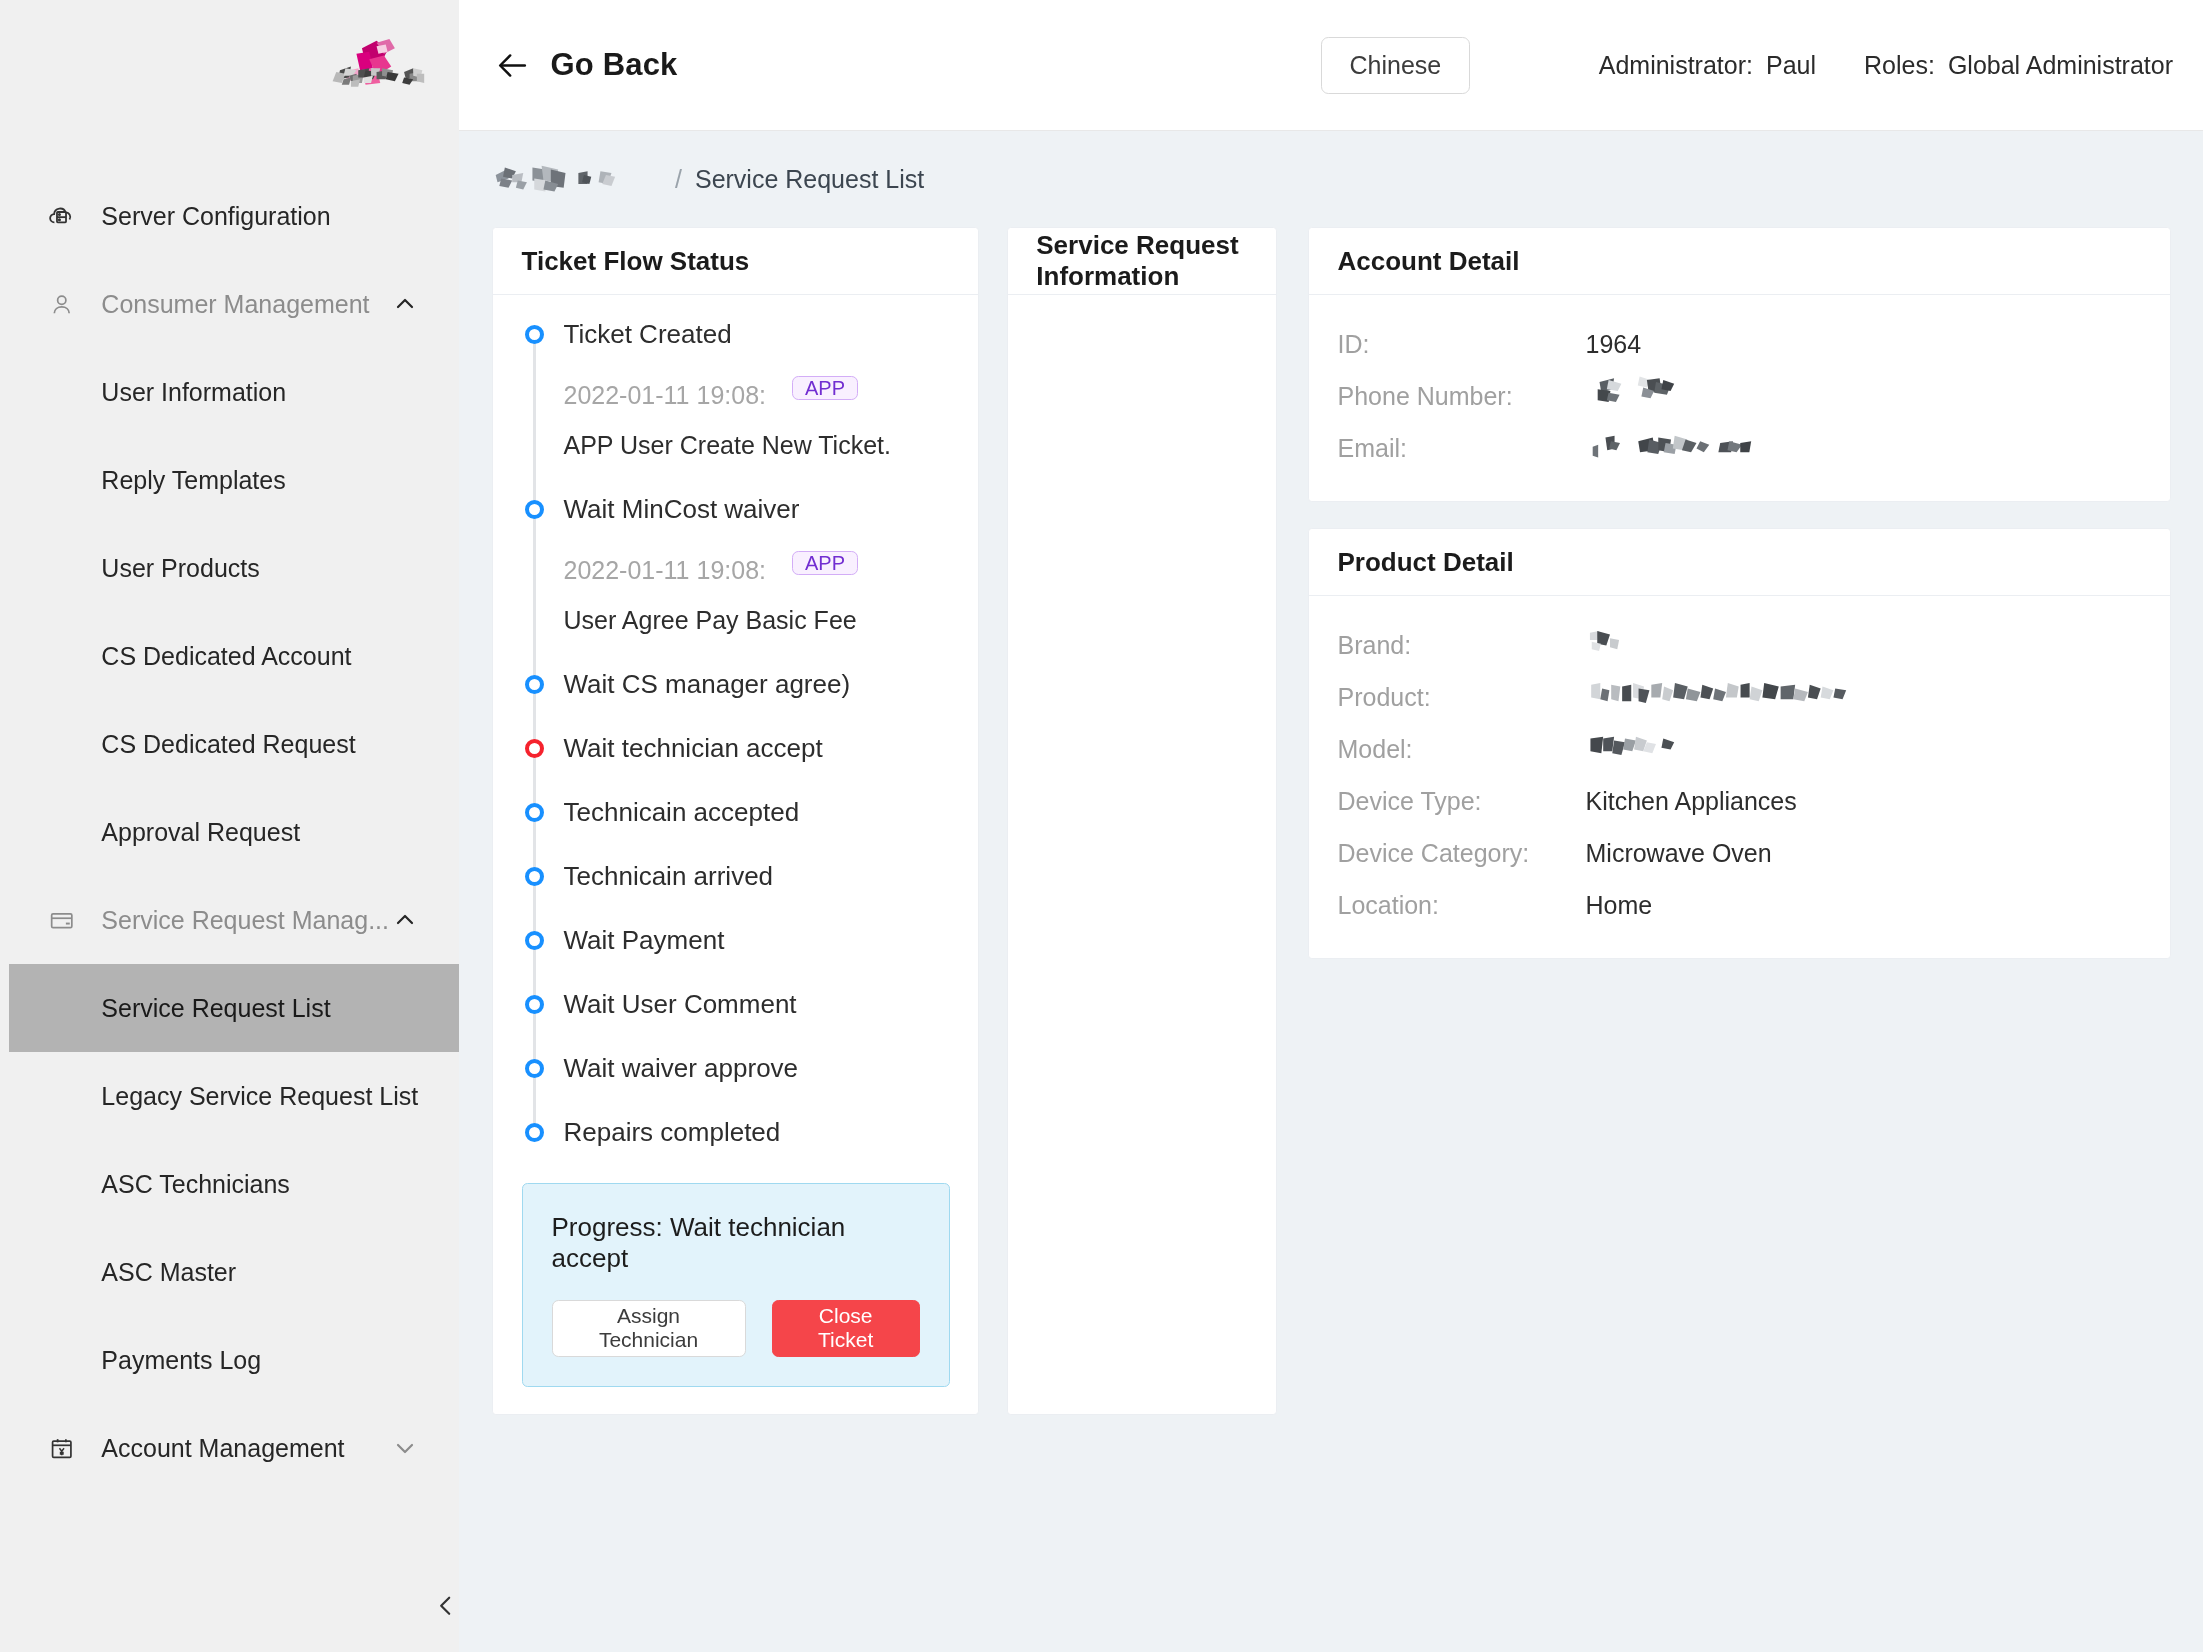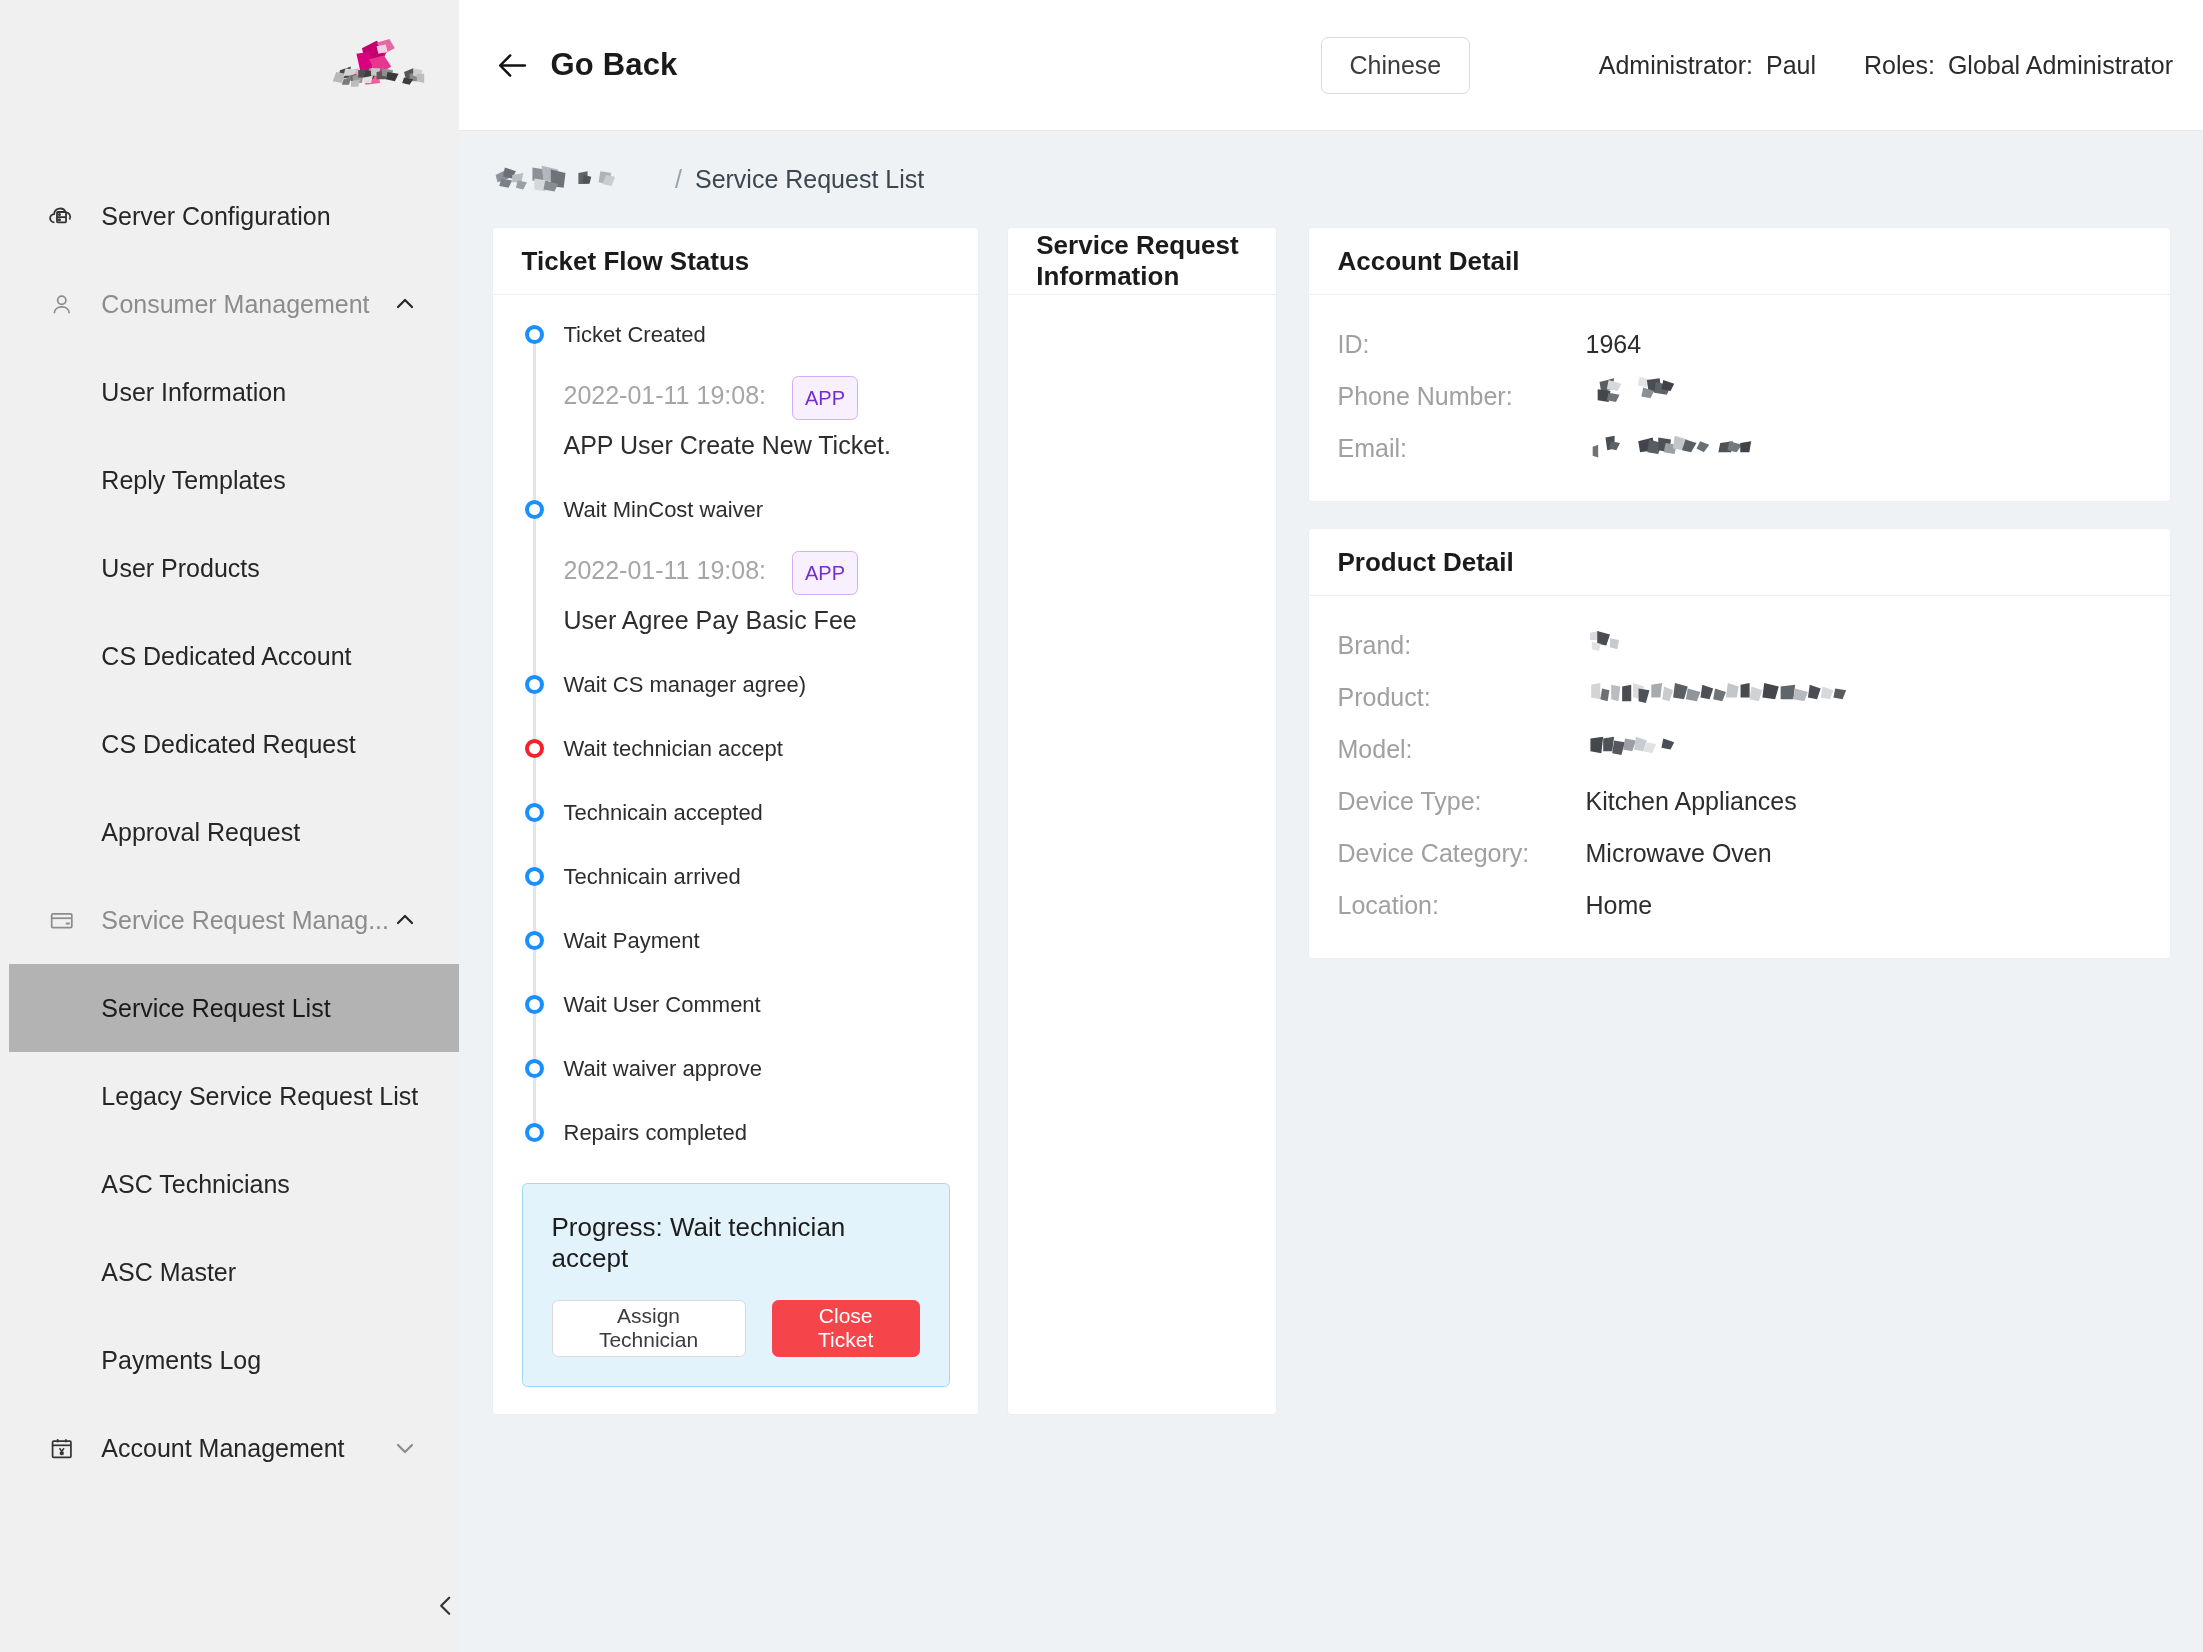--- a/index.html
+++ b/index.html
@@ -113,31 +113,31 @@
     position: absolute; left: 11px; top: 16.5px; bottom: 20px;
     width: 3.7px; background: #e2e4e7;
   }
   .tl-step { position: relative; padding-left: 42px; }
   .tl-dot {
     position: absolute; left: 3.7px; top: 5.5px;
     width: 19px; height: 19px; border-radius: 50%;
     border: 4.6px solid #1890ff; background: #fff; box-sizing: border-box;
   }
   .tl-dot.red { border-color: #f5222d; }
-  .tl-title { font-size: 22px; color: #2d2d2d; line-height: 31px; }
+  .tl-title { font-size: 26px; color: #2d2d2d; line-height: 31px; }
   .tl-detail {
     margin-top: 20px; margin-bottom: 24px;
     display: flex; flex-wrap: wrap; align-items: flex-start;
     font-size: 25px; line-height: 50px; color: #2d2d2d;
     max-width: 643px;
   }
   .tl-time { color: #a6a6a6; margin-right: 26px; white-space: nowrap; }
   .tl-badge {
     display: inline-flex; align-items: center; justify-content: center;
-    height: 44px; padding: 0 12px; border-radius: 6.4px;
+    height: 24px; padding: 0 12px; border-radius: 6.4px;
     background: #f9f0ff; border: 0.9px solid #d3adf7; color: #722ed1;
     font-size: 20px; line-height: 1; margin-right: 20px; margin-top: 5.5px;
     white-space: nowrap;
   }
   .tl-msg { flex: 1 1 239px; min-width: 0; }
   .tl-step.plain { margin-bottom: 33px; }
   .tl-step.plain:last-child { margin-bottom: 0; }
 
   .progress-box {
     margin-top: 35px;

